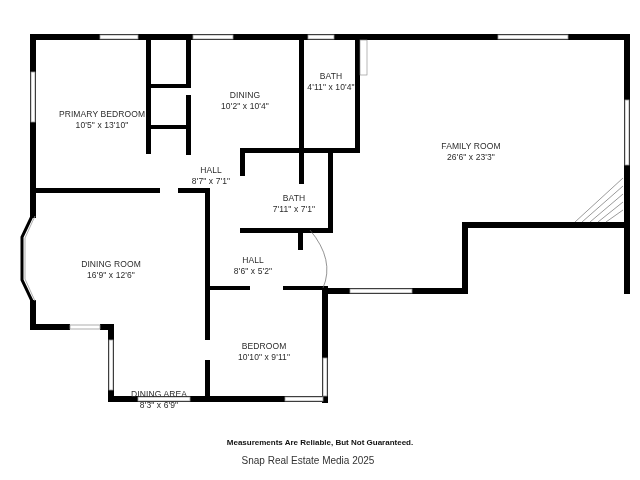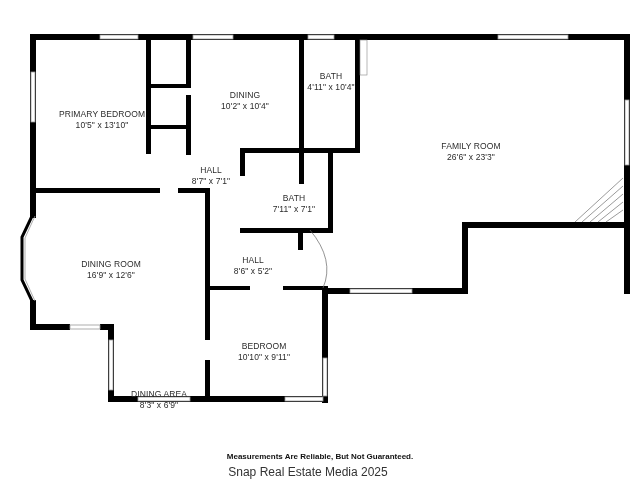--- a/index.html
+++ b/index.html
@@ -1,22 +1,22 @@
 <!DOCTYPE html>
 <html><head>
 <meta charset="utf-8">
 <style>
   html, body { margin:0; padding:0; background:#ffffff; }
   body { width:640px; height:480px; position:relative; overflow:hidden; font-family:"Liberation Sans", sans-serif; }
   #plan { position:absolute; left:0; top:0; }
   .room-label { position:absolute; text-align:center; transform:translate(-50%,-50%); color:#2b2b2b; font-size:8.5px; line-height:11px; white-space:nowrap; letter-spacing:0.1px; }
   .room-label .name { display:block; }
   .room-label .dim { display:block; }
-  .disclaimer { position:absolute; left:0; width:640px; top:438px; text-align:center; font-weight:bold; font-size:8px; color:#111;margin-top:14px; }
-  .credit { position:absolute; left:0; width:616px; top:455px; text-align:center; font-size:12px; color:#333;margin-top:10px; }
+  .disclaimer { position:absolute; left:0; width:640px; top:438px; text-align:center; font-weight:bold; font-size:8px; color:#111; }
+  .credit { position:absolute; left:0; width:616px; top:455px; text-align:center; font-size:10px; color:#333; }
 </style>
 </head>
 <body>
 
 <svg id="plan" width="640" height="480" viewBox="0 0 640 480" xmlns="http://www.w3.org/2000/svg">
   <g fill="#000">
 
     <rect x="30" y="34" width="600" height="6"></rect>
 
     <rect x="30" y="34" width="6" height="160"></rect>

